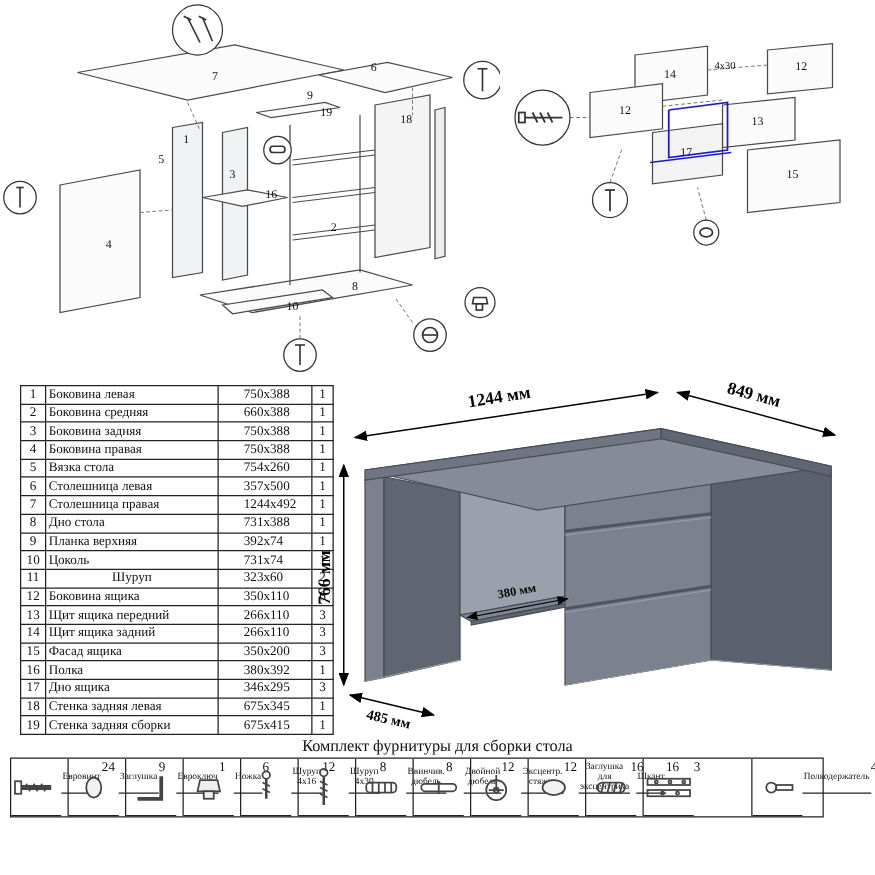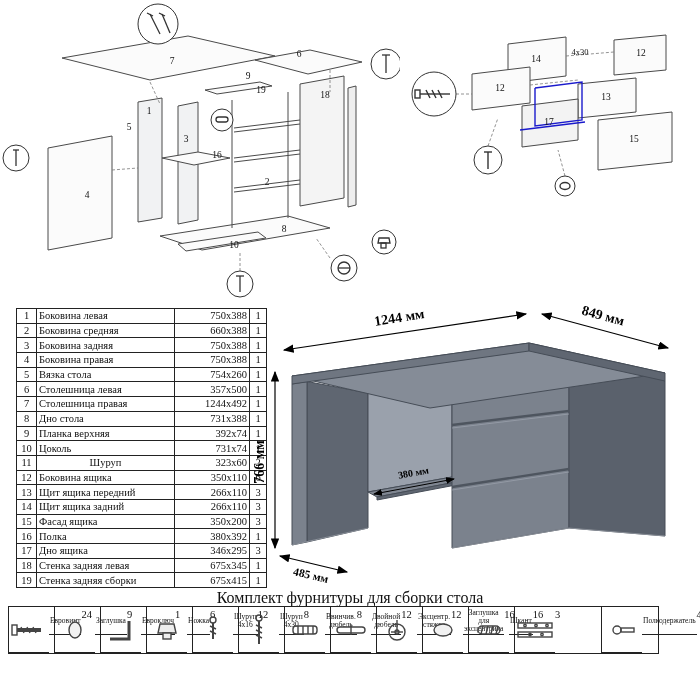--- a/index.html
+++ b/index.html
@@ -10,26 +10,26 @@
   .dim{font-size:14px;font-weight:bold;fill:#000;text-anchor:middle;}
   .dim2{font-size:11.5px;font-weight:bold;fill:#000;text-anchor:middle;}
   .dim3{font-size:10px;font-weight:bold;fill:#000;text-anchor:middle;}
   .note{font-size:8.5px;fill:#111;}
 
   
   .parts{position:absolute;left:16px;top:308px;border-collapse:collapse;font-size:10.5px;}
   .parts td{border:1px solid #222;height:13.7px;padding:0 2px;line-height:1.05;white-space:nowrap;}
   .parts td.no{width:15px;text-align:center;}
   .parts td.nm{width:133px;text-align:left;}
-  .parts td.sz{width:52px;text-align:right;padding-left:20px;}
+  .parts td.sz{width:52px;text-align:left;padding-left:20px;}
   .parts td.qt{width:12px;text-align:center;}
   .parts tr:nth-child(11) td.nm{text-align:center;}
 
   
-  .hw-title{position:absolute;left:0;top:589px;width:700px;text-align:center;font-size:16px;}
+  .hw-title{position:absolute;left:0;top:589px;width:700px;text-align:center;font-size:13px;}
   .hw-table{position:absolute;left:8px;top:606px;display:flex;border:1px solid #222;background:#fff;}
   .hw-col{width:45px;border-left:1px solid #222;display:flex;}
   .hw-col:first-child{border-left:none;}
   .hw-col.wide{width:86px;}
   .hw-col.med{width:56px;}
   .hw-icon{height:45px;border-bottom:1px solid #222;display:flex;align-items:center;justify-content:center;}
   .hw-name{height:27px;border-bottom:1px solid #222;font-size:7.5px;line-height:8px;text-align:center;
            display:flex;align-items:center;justify-content:center;padding:0 1px;}
   .hw-qty{height:14px;font-size:10.5px;display:flex;align-items:center;justify-content:center;}
   .hw-icon svg{width:40px;height:40px;stroke:#444;fill:none;stroke-width:1.4;}

